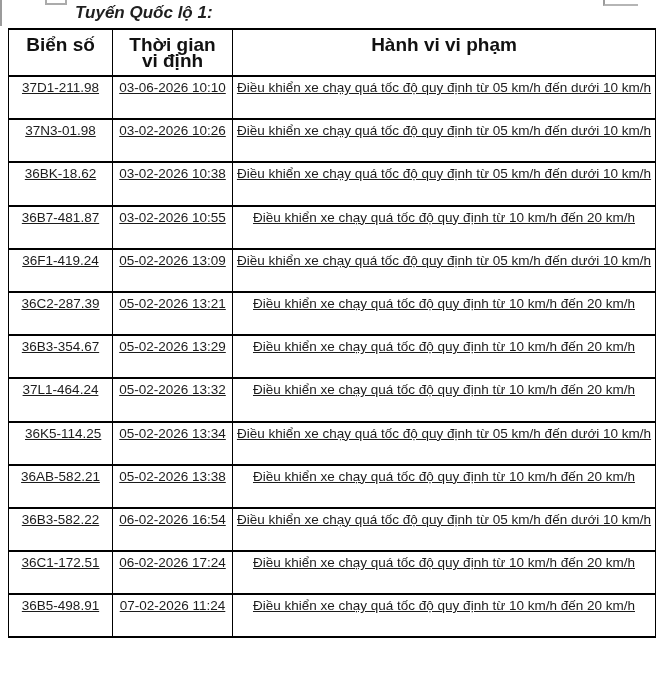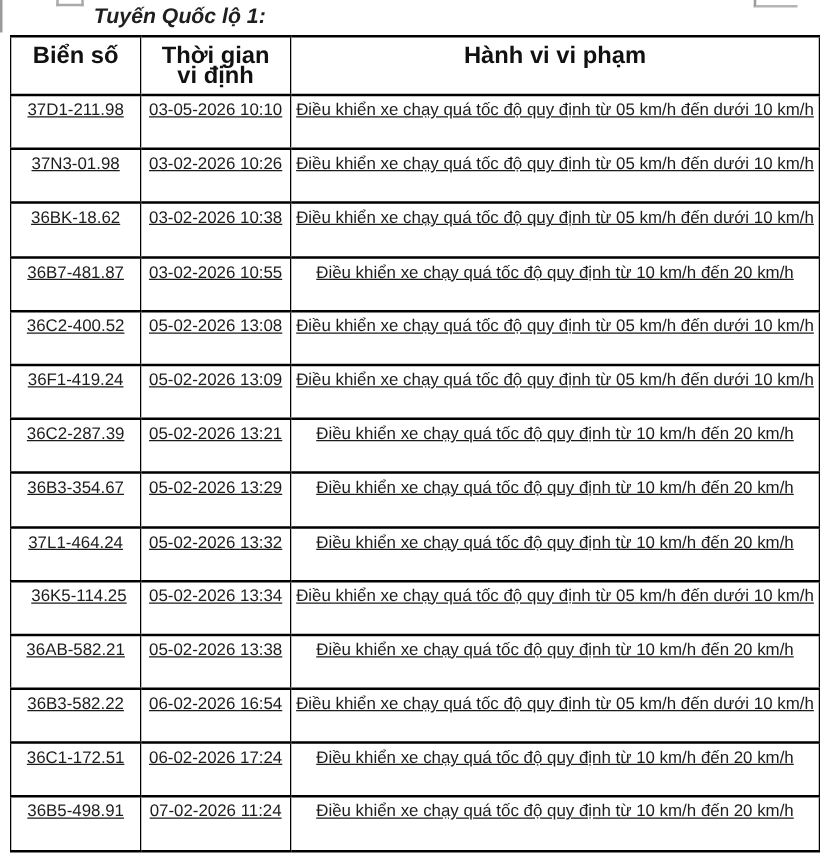--- a/index.html
+++ b/index.html
@@ -98,42 +98,37 @@
     <thead data-name="table-header">
       <tr data-name="table-header-row">
         <th data-name="header-plate">Biển số</th>
         <th data-name="header-time">Thời gian vi định</th>
         <th data-name="header-violation">Hành vi vi phạm</th>
       </tr>
     </thead>
     <tbody data-name="violations-table-body">
         <tr data-name="table-row">
           <td data-name="plate-cell">37D1-211.98</td>
-          <td data-name="time-cell">03-05-2026 10:10</td>
+          <td data-name="time-cell">03-06-2026 10:10</td>
           <td data-name="violation-cell">Điều khiển xe chạy quá tốc độ quy định từ 05 km/h đến dưới 10 km/h</td>
         </tr>
         <tr data-name="table-row">
           <td data-name="plate-cell">37N3-01.98</td>
           <td data-name="time-cell">03-02-2026 10:26</td>
           <td data-name="violation-cell">Điều khiển xe chạy quá tốc độ quy định từ 05 km/h đến dưới 10 km/h</td>
         </tr>
         <tr data-name="table-row">
           <td data-name="plate-cell">36BK-18.62</td>
           <td data-name="time-cell">03-02-2026 10:38</td>
           <td data-name="violation-cell">Điều khiển xe chạy quá tốc độ quy định từ 05 km/h đến dưới 10 km/h</td>
         </tr>
         <tr data-name="table-row">
           <td data-name="plate-cell">36B7-481.87</td>
           <td data-name="time-cell">03-02-2026 10:55</td>
           <td data-name="violation-cell">Điều khiển xe chạy quá tốc độ quy định từ 10 km/h đến 20 km/h</td>
-        </tr>
-        <tr data-name="table-row">
-          <td data-name="plate-cell">36C2-400.52</td>
-          <td data-name="time-cell">05-02-2026 13:08</td>
-          <td data-name="violation-cell">Điều khiển xe chạy quá tốc độ quy định từ 05 km/h đến dưới 10 km/h</td>
         </tr>
         <tr data-name="table-row">
           <td data-name="plate-cell">36F1-419.24</td>
           <td data-name="time-cell">05-02-2026 13:09</td>
           <td data-name="violation-cell">Điều khiển xe chạy quá tốc độ quy định từ 05 km/h đến dưới 10 km/h</td>
         </tr>
         <tr data-name="table-row">
           <td data-name="plate-cell">36C2-287.39</td>
           <td data-name="time-cell">05-02-2026 13:21</td>
           <td data-name="violation-cell">Điều khiển xe chạy quá tốc độ quy định từ 10 km/h đến 20 km/h</td>

